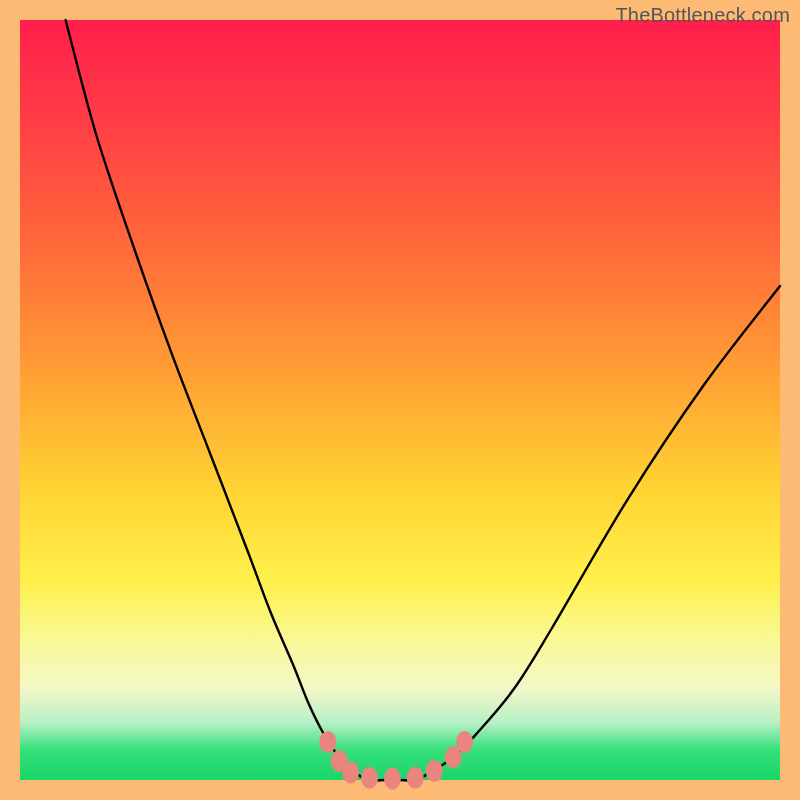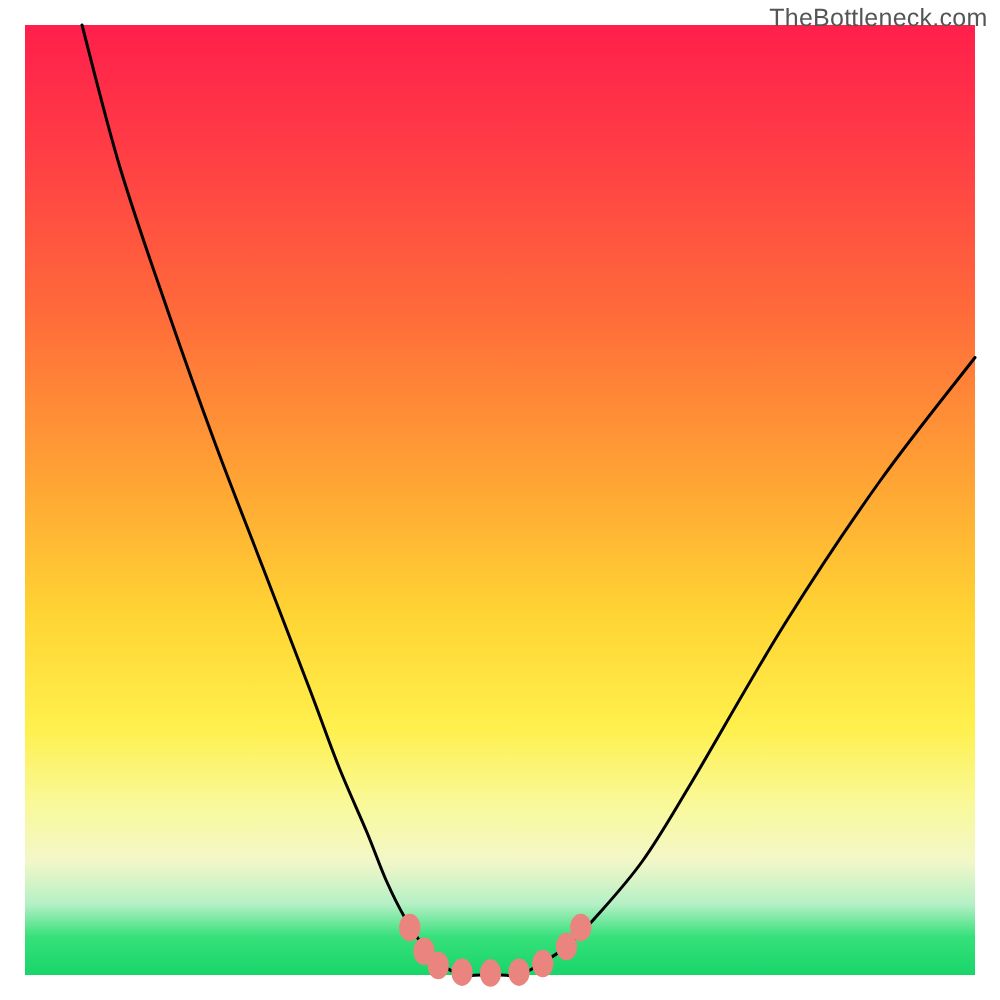--- a/index.html
+++ b/index.html
@@ -10,21 +10,21 @@
     overflow: hidden;
     background: #000;
     font-family: Arial, Helvetica, sans-serif;
   }
   .frame {
     position: absolute;
     left: 0;
     top: 0;
     width: 800px;
     height: 800px;
-    background: #ffffff;
+    background: #fdba74;
   }
   .plot-area {
     position: absolute;
     left: 20px;
     top: 20px;
     width: 760px;
     height: 760px;
     
     background: linear-gradient(
       to bottom,

